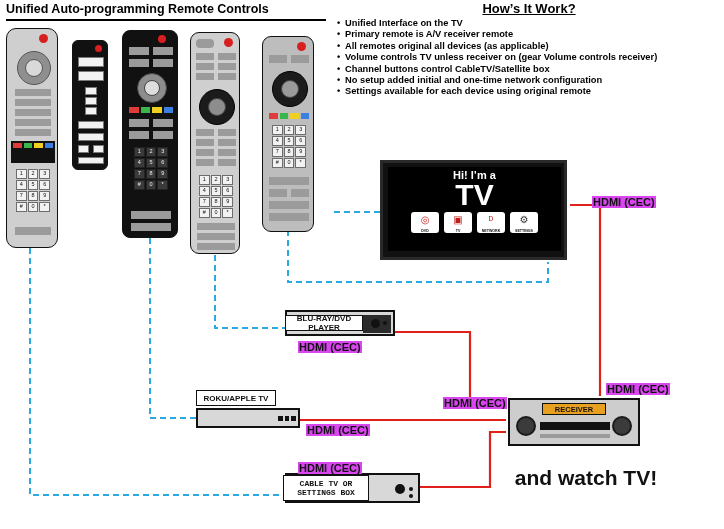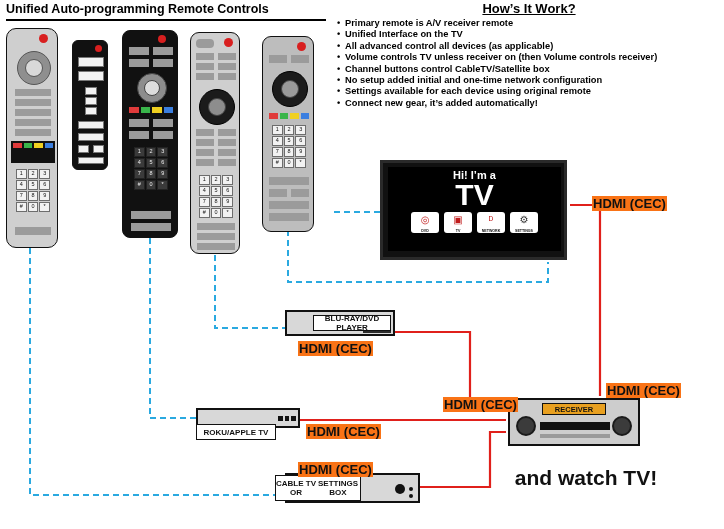--- a/index.html
+++ b/index.html
@@ -73,50 +73,49 @@
   #rcv-badge{
     position:absolute;left:32px;top:3px;width:64px;height:12px;background:#e8a020;
     border:1px solid #111;box-sizing:border-box;font-size:7.5px;font-weight:bold;
     display:flex;align-items:center;justify-content:center;color:#111;
   }
   #rcv-bar{position:absolute;left:30px;top:22px;width:70px;height:8px;background:#111;}
   .knob{position:absolute;width:20px;height:20px;border-radius:50%;background:#3b3b3b;border:2px solid #1a1a1a;box-sizing:border-box;}
 
   
   .hdmi{
-    position:absolute;font-size:13px;font-weight:bold;color:#111;
-    background:#f97316;white-space:nowrap;padding:0 1px;
+    position:absolute;font-size:11px;font-weight:bold;color:#111;
+    background:#d946ef;white-space:nowrap;padding:0 1px;
   }
 
   
   #footer{
     left:455px;top:466px;width:262px;text-align:center;
     font-size:21px;font-weight:bold;line-height:24px;color:#111;
   }
 
   svg#wires{position:absolute;left:0;top:0;width:724px;height:529px;pointer-events:none;}
 </style>
 </head>
 <body>
 
 <div id="stage">
 
   <div class="abs" id="title">Unified Auto-programming Remote Controls</div>
 
   <div class="abs" id="hiw">
     <div id="hiw-title">How’s It Work?</div>
     <ul>
+      <li class="bullet">Unified Interface on the TV</li>
       <li class="bullet">Primary remote is A/V receiver remote</li>
-      <li class="bullet">Unified Interface on the TV</li>
-      <li class="bullet">All advanced control all devices (as applicable)</li>
-      <li class="bullet">Volume controls TV unless receiver on (then Volume controls receiver)</li>
+      <li class="bullet">All remotes original all devices (as applicable)</li>
+      <li class="bullet">Volume controls TV unless receiver on (gear Volume controls receiver)</li>
       <li class="bullet">Channel buttons control CableTV/Satellite box</li>
       <li class="bullet">No setup added initial and one-time network configuration</li>
       <li class="bullet">Settings available for each device using original remote</li>
-      <li class="bullet">Connect new gear, it’s added automatically!</li>
     </ul>
   </div>
 
   <svg id="wires">
 
     <g fill="none" stroke="#2aa9e0" stroke-width="2" stroke-dasharray="6,4">
 
       <path d="M30 248 L30 495 L285 495"></path>
 
       <path d="M150 238 L150 418 L196 418"></path>
@@ -327,37 +326,37 @@
         </div>
       </div>
     </div>
   </div>
 
   <div class="devbox" style="left:285px;top:310px;width:110px;height:26px;">
     <div class="devpanel" style="left:76px;top:3px;width:28px;height:18px;"></div>
     <div class="cdot" style="left:84px;top:7px;width:9px;height:9px;background:#111;"></div>
     <div class="cdot" style="left:96px;top:9px;width:4px;height:4px;background:#111;"></div>
   </div>
-  <div class="devlabel" style="left:285px;top:315px;width:78px;height:16px;margin-left:28px;">BLU-RAY/DVD PLAYER</div>
+  <div class="devlabel" style="left:285px;top:315px;width:78px;height:16px;">BLU-RAY/DVD PLAYER</div>
 
   <div class="devbox" style="left:196px;top:408px;width:104px;height:20px;">
     <div class="abs" style="left:80px;top:6px;width:18px;height:5px;display:flex;gap:2px;">
       <div style="flex:1;background:#111"></div>
         <div style="flex:1;background:#111"></div>
         <div style="flex:1;background:#111"></div>
     </div>
   </div>
-  <div class="devlabel" style="left:196px;top:424px;width:80px;height:16px;">ROKU/APPLE TV</div>
+  <div class="devlabel" style="left:196px;top:390px;width:80px;height:16px;">ROKU/APPLE TV</div>
 
   <div class="devbox" style="left:285px;top:473px;width:135px;height:30px;">
     <div class="cdot" style="left:108px;top:9px;width:10px;height:10px;background:#111;"></div>
     <div class="cdot" style="left:122px;top:12px;width:4px;height:4px;background:#111;"></div>
     <div class="cdot" style="left:122px;top:19px;width:4px;height:4px;background:#111;"></div>
   </div>
-  <div class="devlabel" style="left:275px;top:475px;width:86px;height:26px;flex-direction:row;">
+  <div class="devlabel" style="left:283px;top:475px;width:86px;height:26px;flex-direction:column;font-family:Liberation Mono, monospace;">
     <span>CABLE TV OR</span>
     <span>SETTINGS BOX</span>
   </div>
 
   <div class="abs" id="receiver">
     <div id="rcv-badge">RECEIVER</div>
     <div id="rcv-bar"></div>
     <div class="knob" style="left:6px;top:16px;"></div>
     <div class="knob" style="left:102px;top:16px;"></div>
     <div class="abs" style="left:30px;top:34px;width:70px;height:4px;background:#9a9a9a;"></div>

